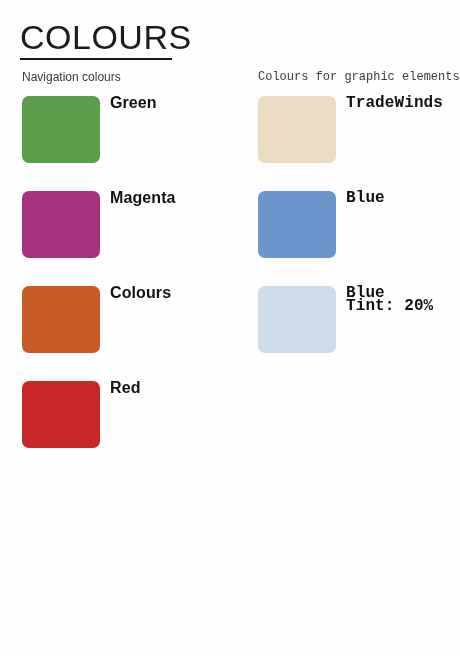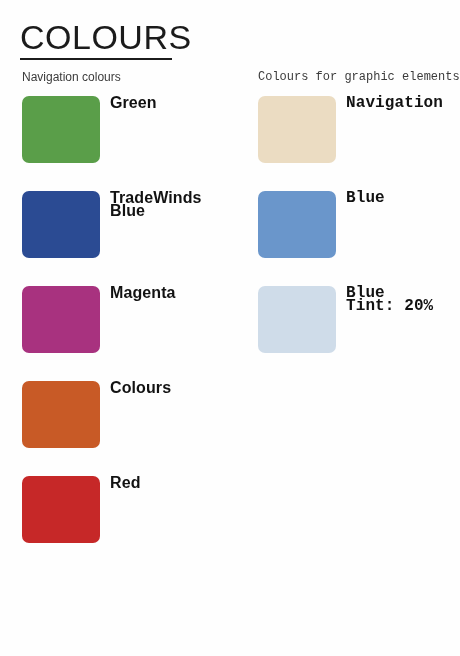--- a/index.html
+++ b/index.html
@@ -111,24 +111,20 @@
     <div class="column column-left">
       <p class="column-heading">Navigation colours</p>
       <div>
 
         <div class="swatch-row">
           <div class="swatch" style="background-color: rgb(90, 158, 73);"></div>
           <div class="swatch-label">Green</div>
         </div>
 
 
-        <div class="swatch-row">
-          <div class="swatch" style="background-color: rgb(43, 75, 147);"></div>
-          <div class="swatch-label">TradeWinds Blue</div>
-        </div>
 
         <div class="swatch-row">
           <div class="swatch" style="background-color: rgb(168, 50, 127);"></div>
           <div class="swatch-label">Magenta</div>
         </div>
 
         <div class="swatch-row">
           <div class="swatch" style="background-color: rgb(200, 90, 38);"></div>
           <div class="swatch-label">Colours</div>
         </div>
@@ -140,21 +136,21 @@
 
       </div>
     </div>
 
     <div class="column column-right">
       <p class="column-heading">Colours for graphic elements</p>
       <div>
 
         <div class="swatch-row">
           <div class="swatch" style="background-color: rgb(235, 220, 194);"></div>
-          <div class="swatch-label">Navigation</div>
+          <div class="swatch-label">TradeWinds</div>
         </div>
 
         <div class="swatch-row">
           <div class="swatch" style="background-color: rgb(106, 150, 203);"></div>
           <div class="swatch-label">Blue</div>
         </div>
 
         <div class="swatch-row">
           <div class="swatch" style="background-color: rgb(207, 220, 233);"></div>
           <div class="swatch-label">Blue

